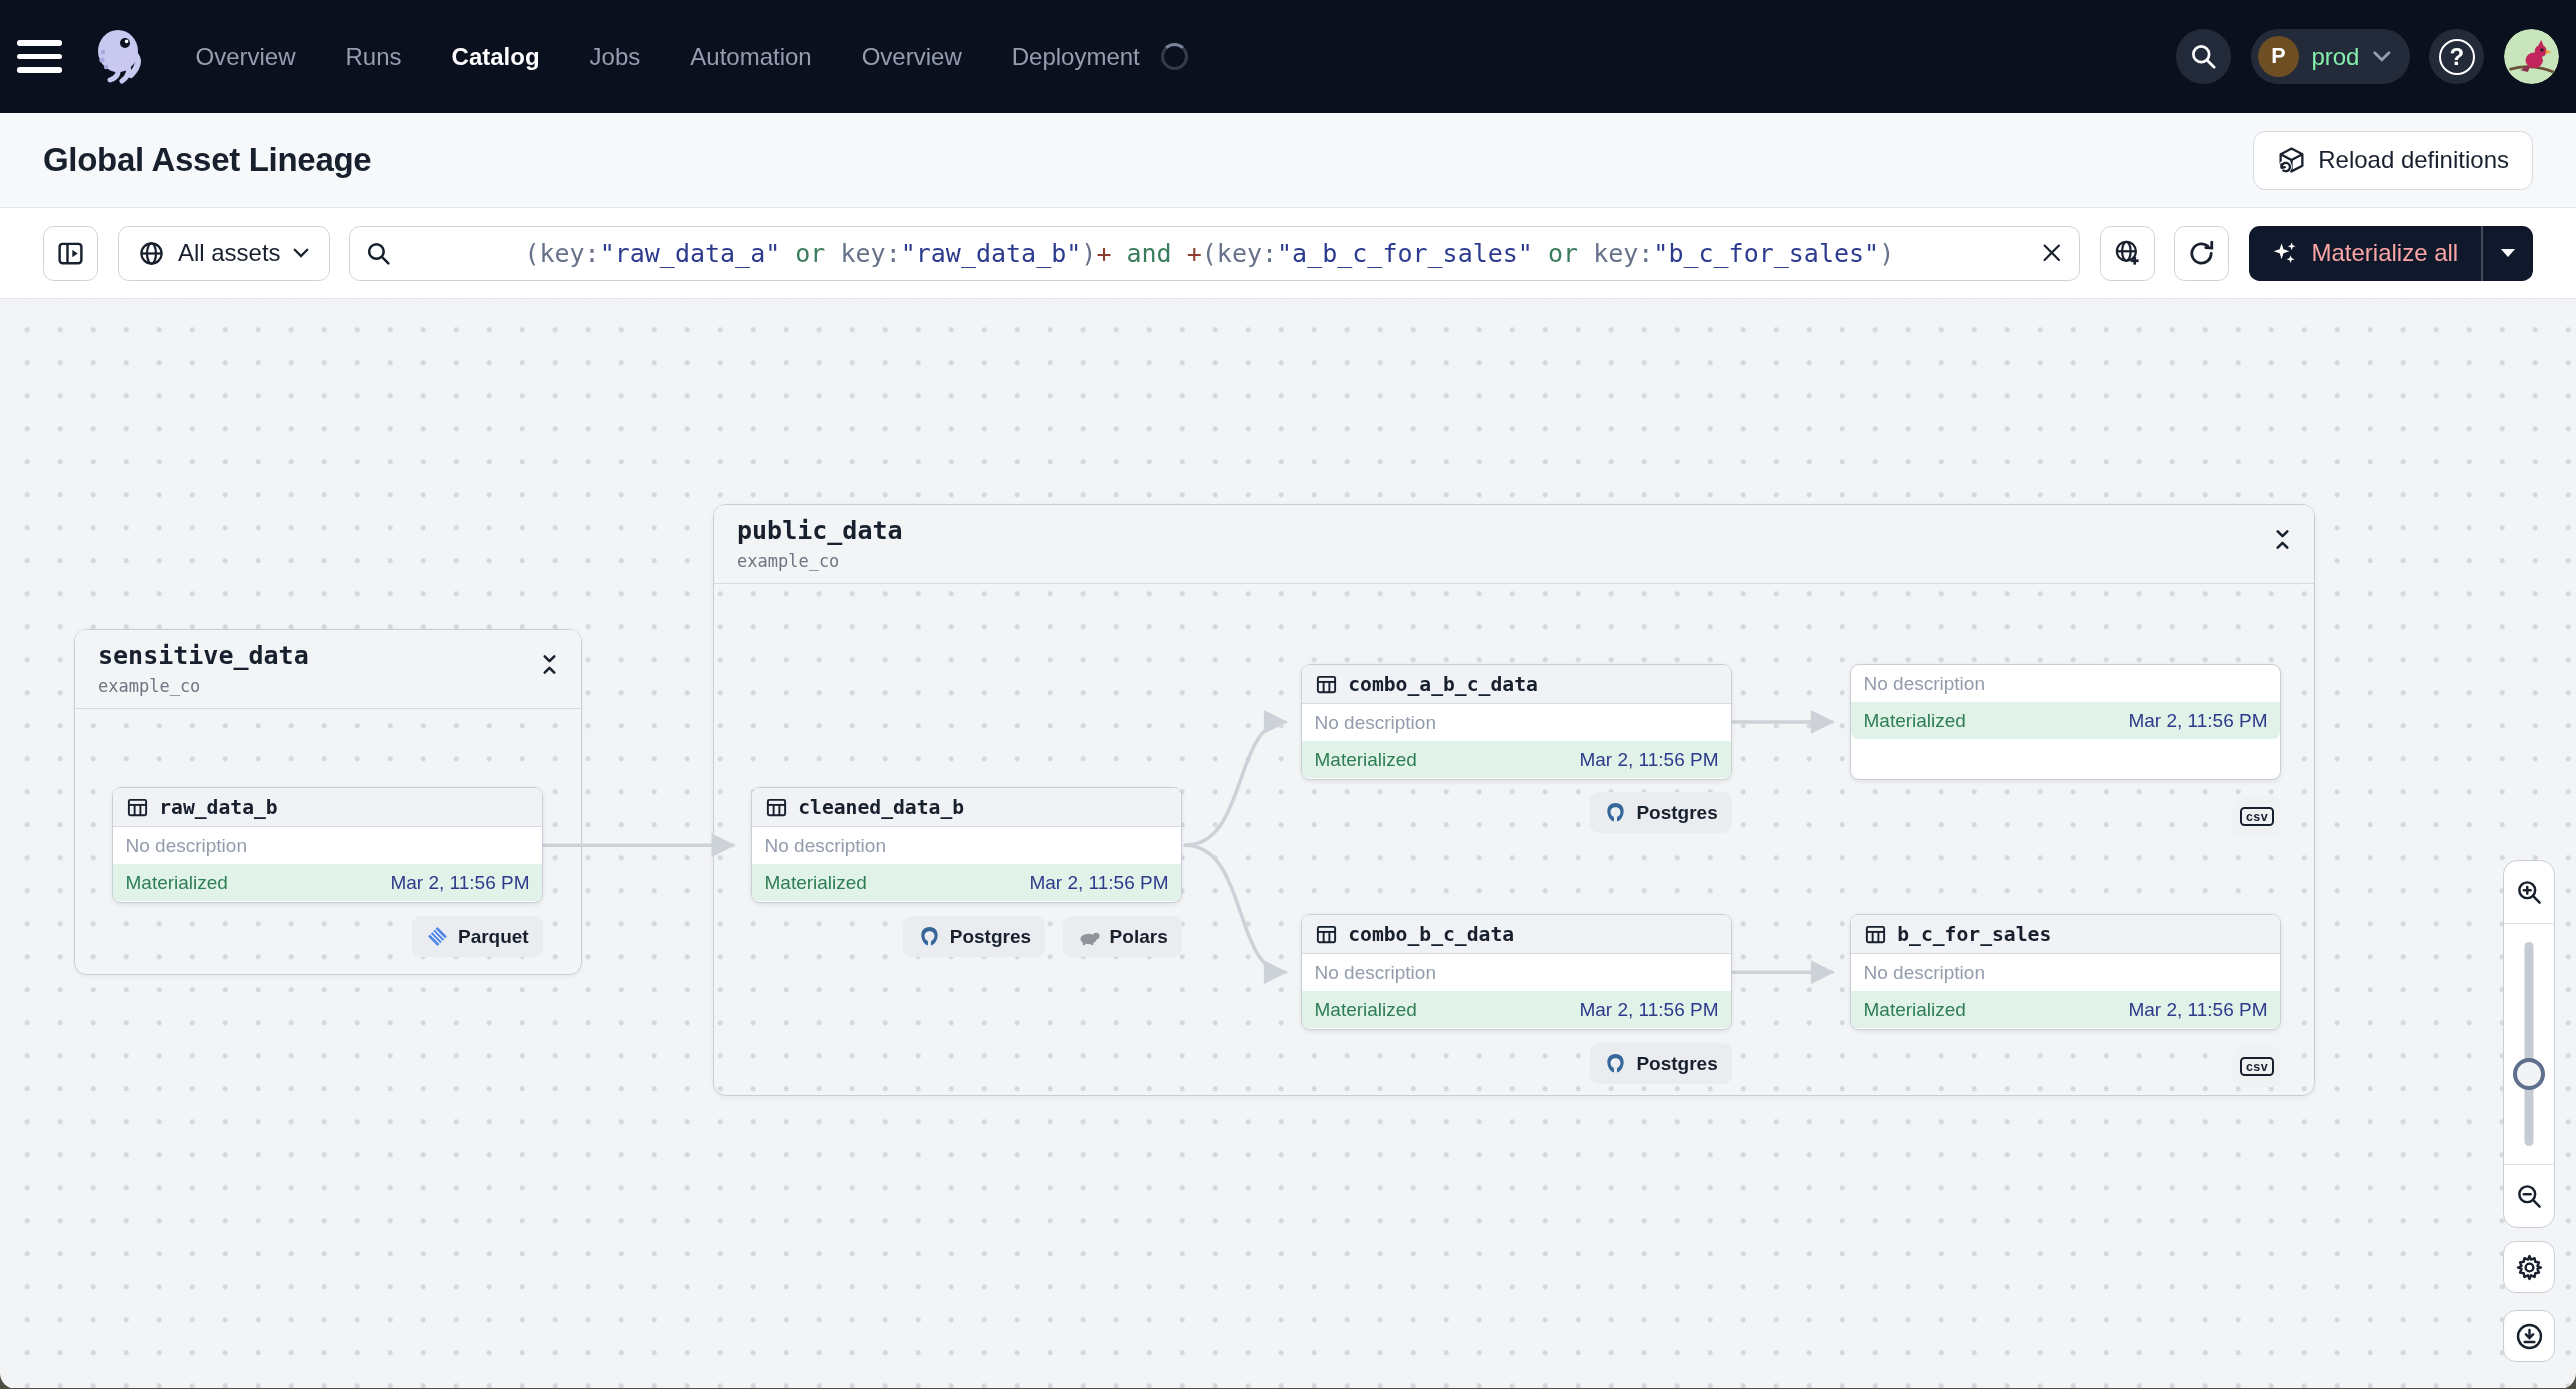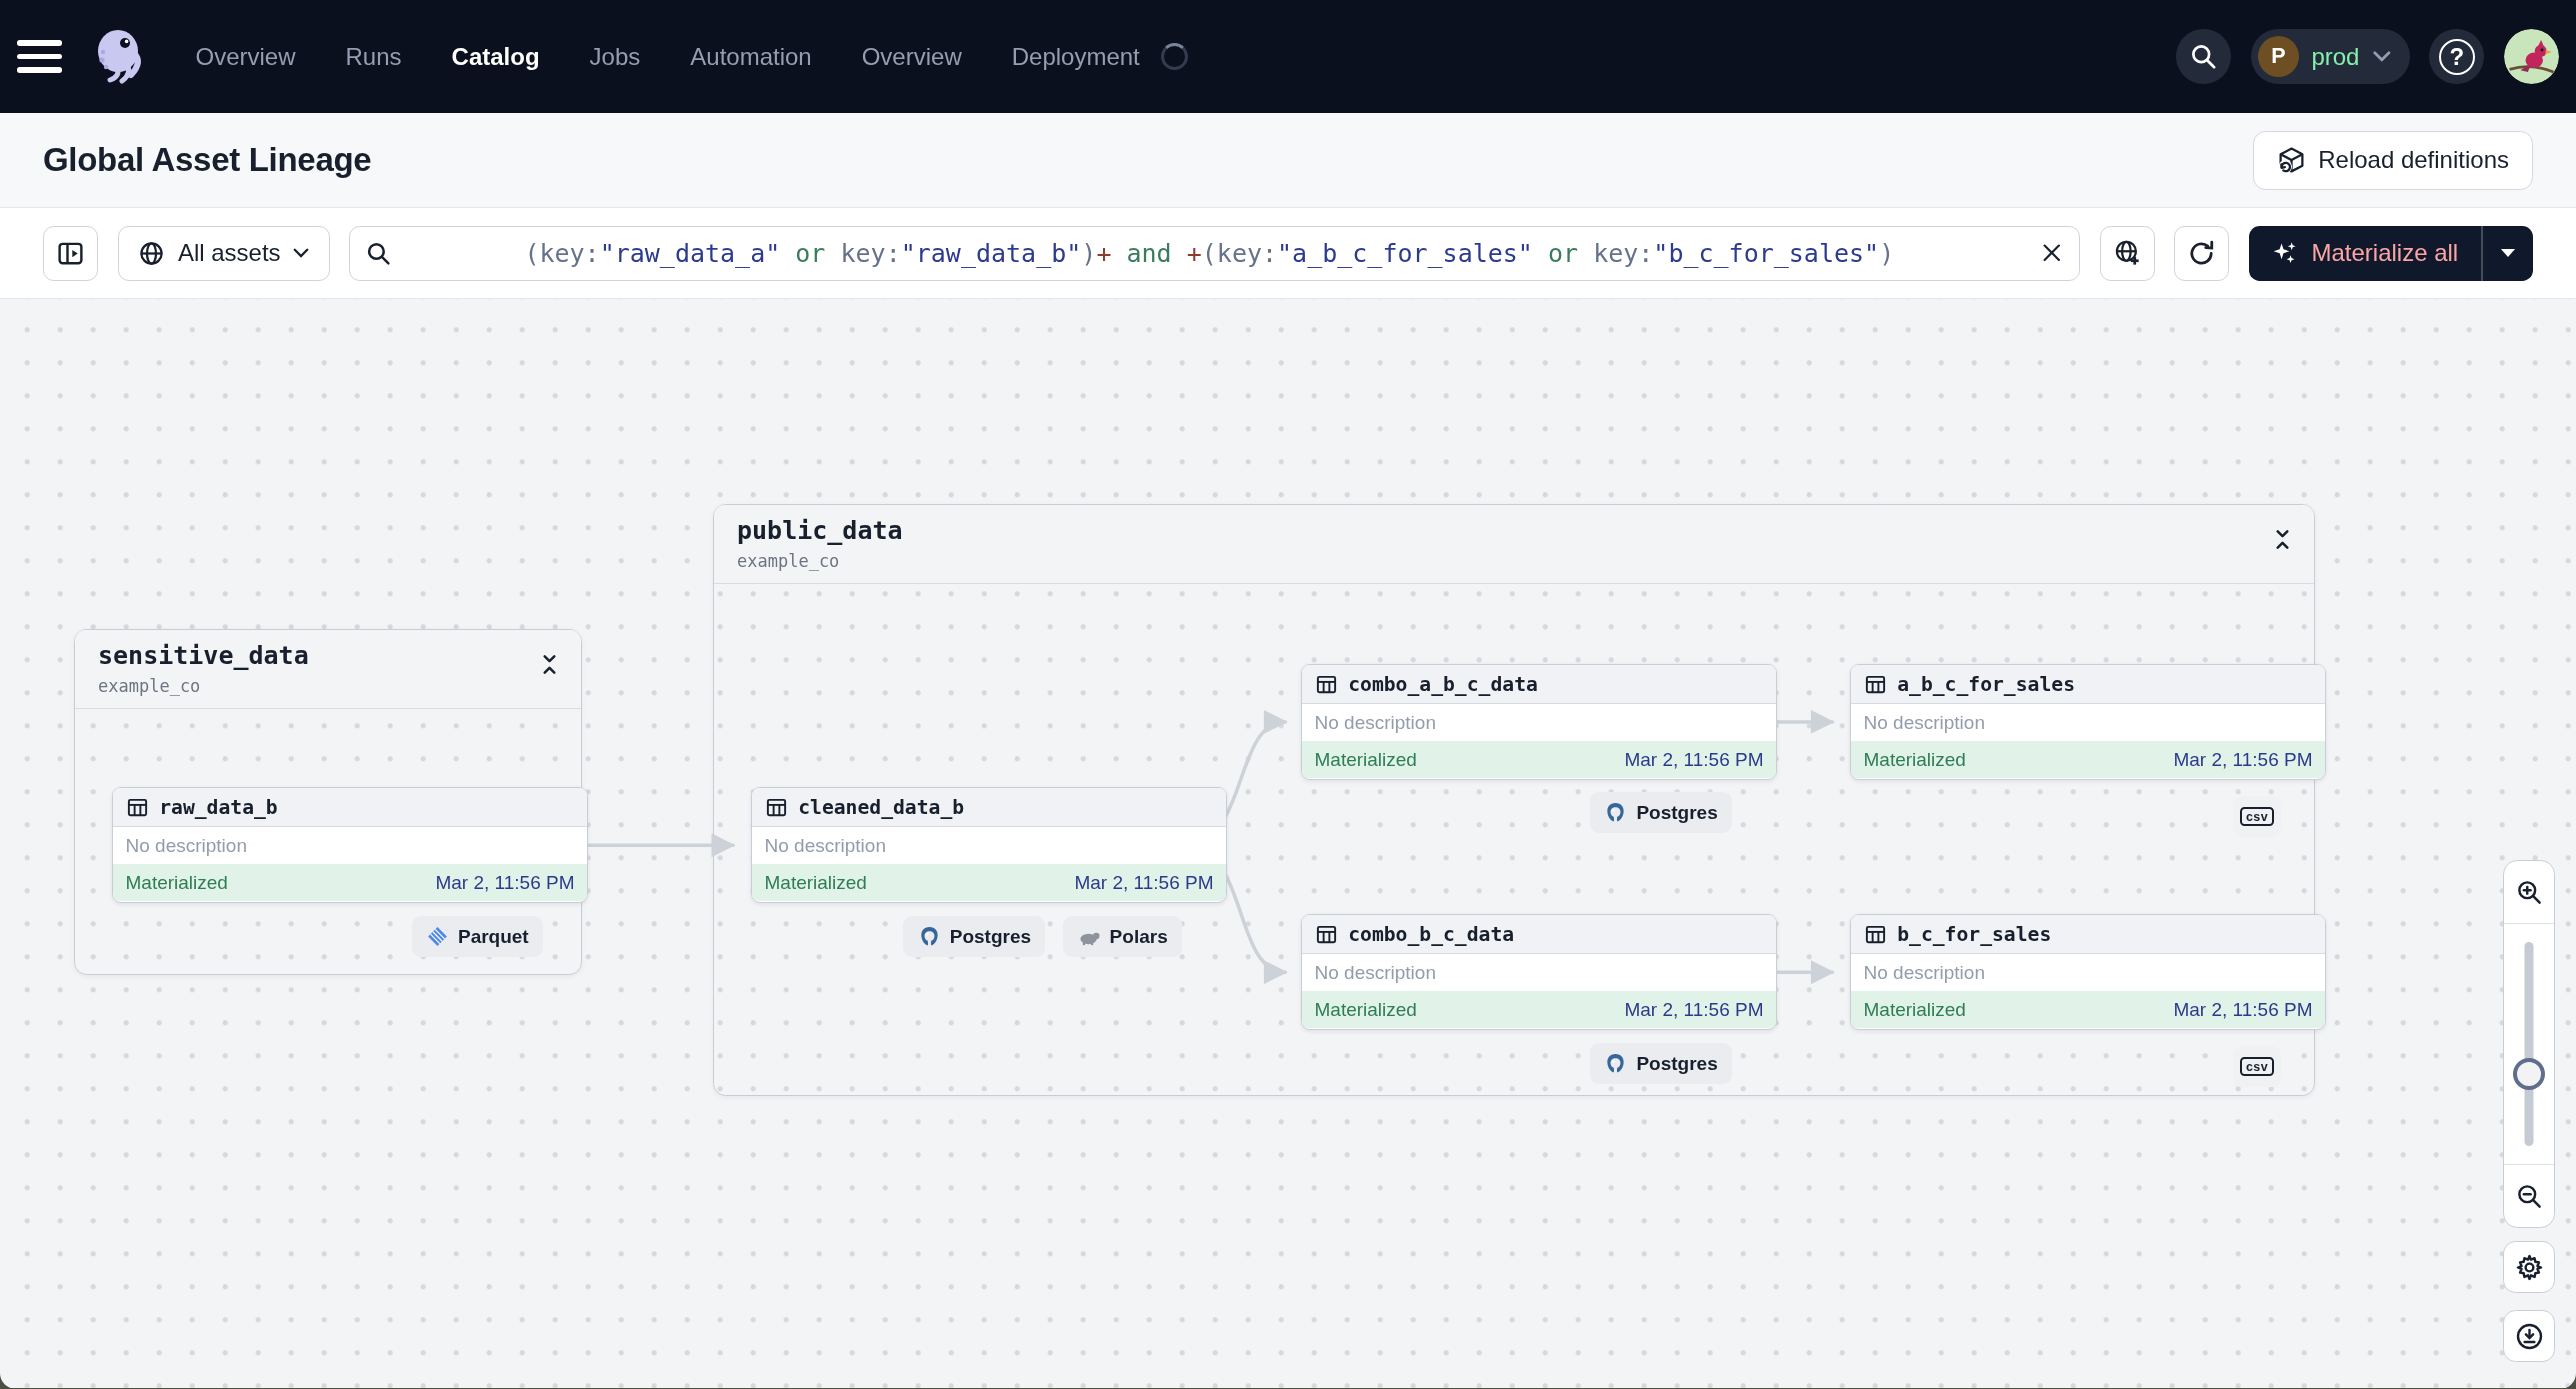--- a/index.html
+++ b/index.html
@@ -49,21 +49,21 @@
     background-image:radial-gradient(circle, #D5D8DD 2.3px, rgba(0,0,0,0) 2.7px);
     background-size:33px 33px; background-position:10.7px 14.3px; }
   .edges { position:absolute; left:0; top:0; z-index:1; pointer-events:none; }
 
   .group-box { position:absolute; border:1.8px solid #C8CDD5; border-radius:12.5px; z-index:0; box-shadow:0 1.8px 5.4px rgba(16,24,40,.05); }
   .group-header { height:79px; background:#F2F4F6; border-bottom:1.8px solid #D8DCE1; border-radius:10.7px 10.7px 0 0; padding:10.7px 23px 0 23px; position:relative; }
   .group-name { font-size:25px; font-weight:700; color:#18202E; }
   .group-repo { font-size:17px; color:#6E7582; margin-top:6px; }
   .group-collapse { position:absolute; right:19.7px; top:23px; cursor:pointer; }
 
-  .asset-node { position:absolute; width:476px; height:116px; background:#fff; border:1.8px solid #C9CED6; border-radius:9px; z-index:2; box-shadow:0 1.8px 4.5px rgba(16,24,40,.08); cursor:pointer; }
+  .asset-node { position:absolute; width:431px; height:116px; background:#fff; border:1.8px solid #C9CED6; border-radius:9px; z-index:2; box-shadow:0 1.8px 4.5px rgba(16,24,40,.08); cursor:pointer; }
   .node-header { height:39px; background:#F0F2F5; border-bottom:0.9px solid #D7DBE1; border-radius:7.2px 7.2px 0 0; display:flex; align-items:center; gap:10.7px; padding:0 12.5px; }
   .node-name { font-size:19.7px; font-weight:700; color:#18202E; }
   .node-desc { height:37px; display:flex; align-items:center; padding:0 12.5px; font-size:19px; color:#939CAC; }
   .node-status { height:37px; background:#E1F3E8; border-radius:0 0 7.2px 7.2px; display:flex; align-items:center; justify-content:space-between; padding:0 12.5px; }
   .status-label { font-size:19px; color:#2E7D54; }
   .status-time { font-size:19px; color:#2D3A8C; }
 
   .badge-row { position:absolute; width:431px; display:flex; justify-content:flex-end; gap:18px; z-index:2; }
   .kind-badge { height:41px; background:#EAECEF; border-radius:9px; display:flex; align-items:center; gap:9px; padding:0 14.3px; font-size:19px; font-weight:700; color:#18202E; cursor:pointer; }
   .csv-badge { height:41px; width:48px; background:#EFF1F3; border-radius:9px; display:flex; align-items:center; justify-content:center; cursor:pointer; }
@@ -350,29 +350,20 @@
       <div class="kind-badge">
         <svg width="23" height="23" viewBox="0 0 24 24">
           <path d="M12 2 C6 2 3.5 6 3.5 10.5 C3.5 16 7 20.5 10 21.5 C11 19.5 10.2 18 10.2 16.5 C8.5 16 6.8 14.3 6.8 11.5 C6.8 8.6 9 6.6 12 6.6 C15 6.6 17.2 8.6 17.2 11.5 C17.2 14.3 15.5 16 13.8 16.5 C13.8 18 13 19.5 14 21.5 C17 20.5 20.5 16 20.5 10.5 C20.5 6 18 2 12 2 Z" fill="#36679B"></path>
           <circle cx="9.8" cy="9.8" r="1.2" fill="#fff"></circle>
         </svg>
         <span>Postgres</span>
       </div>
     </div>
 
     <div class="asset-node" style="left:1850px; top:365px;">
-      <div class="node-header">
-        <svg width="23" height="23" viewBox="0 0 24 24" fill="none" stroke="#18202E" stroke-width="2">
-          <rect x="3" y="4" width="18" height="16" rx="1.5"></rect>
-            <line x1="3" y1="9.3" x2="21" y2="9.3"></line>
-            <line x1="9" y1="9.3" x2="9" y2="20"></line>
-            <line x1="15" y1="9.3" x2="15" y2="20"></line>
-        </svg>
-        <span class="node-name mono">a_b_c_for_sales</span>
-      </div>
       <div class="node-desc">No description</div>
       <div class="node-status">
         <span class="status-label">Materialized</span>
         <span class="status-time">Mar 2, 11:56 PM</span>
       </div>
     </div>
     <div class="badge-row" style="left:1850px; top:497px;">
       <div class="csv-badge">
         <span class="csv-chip">csv</span>
       </div>

